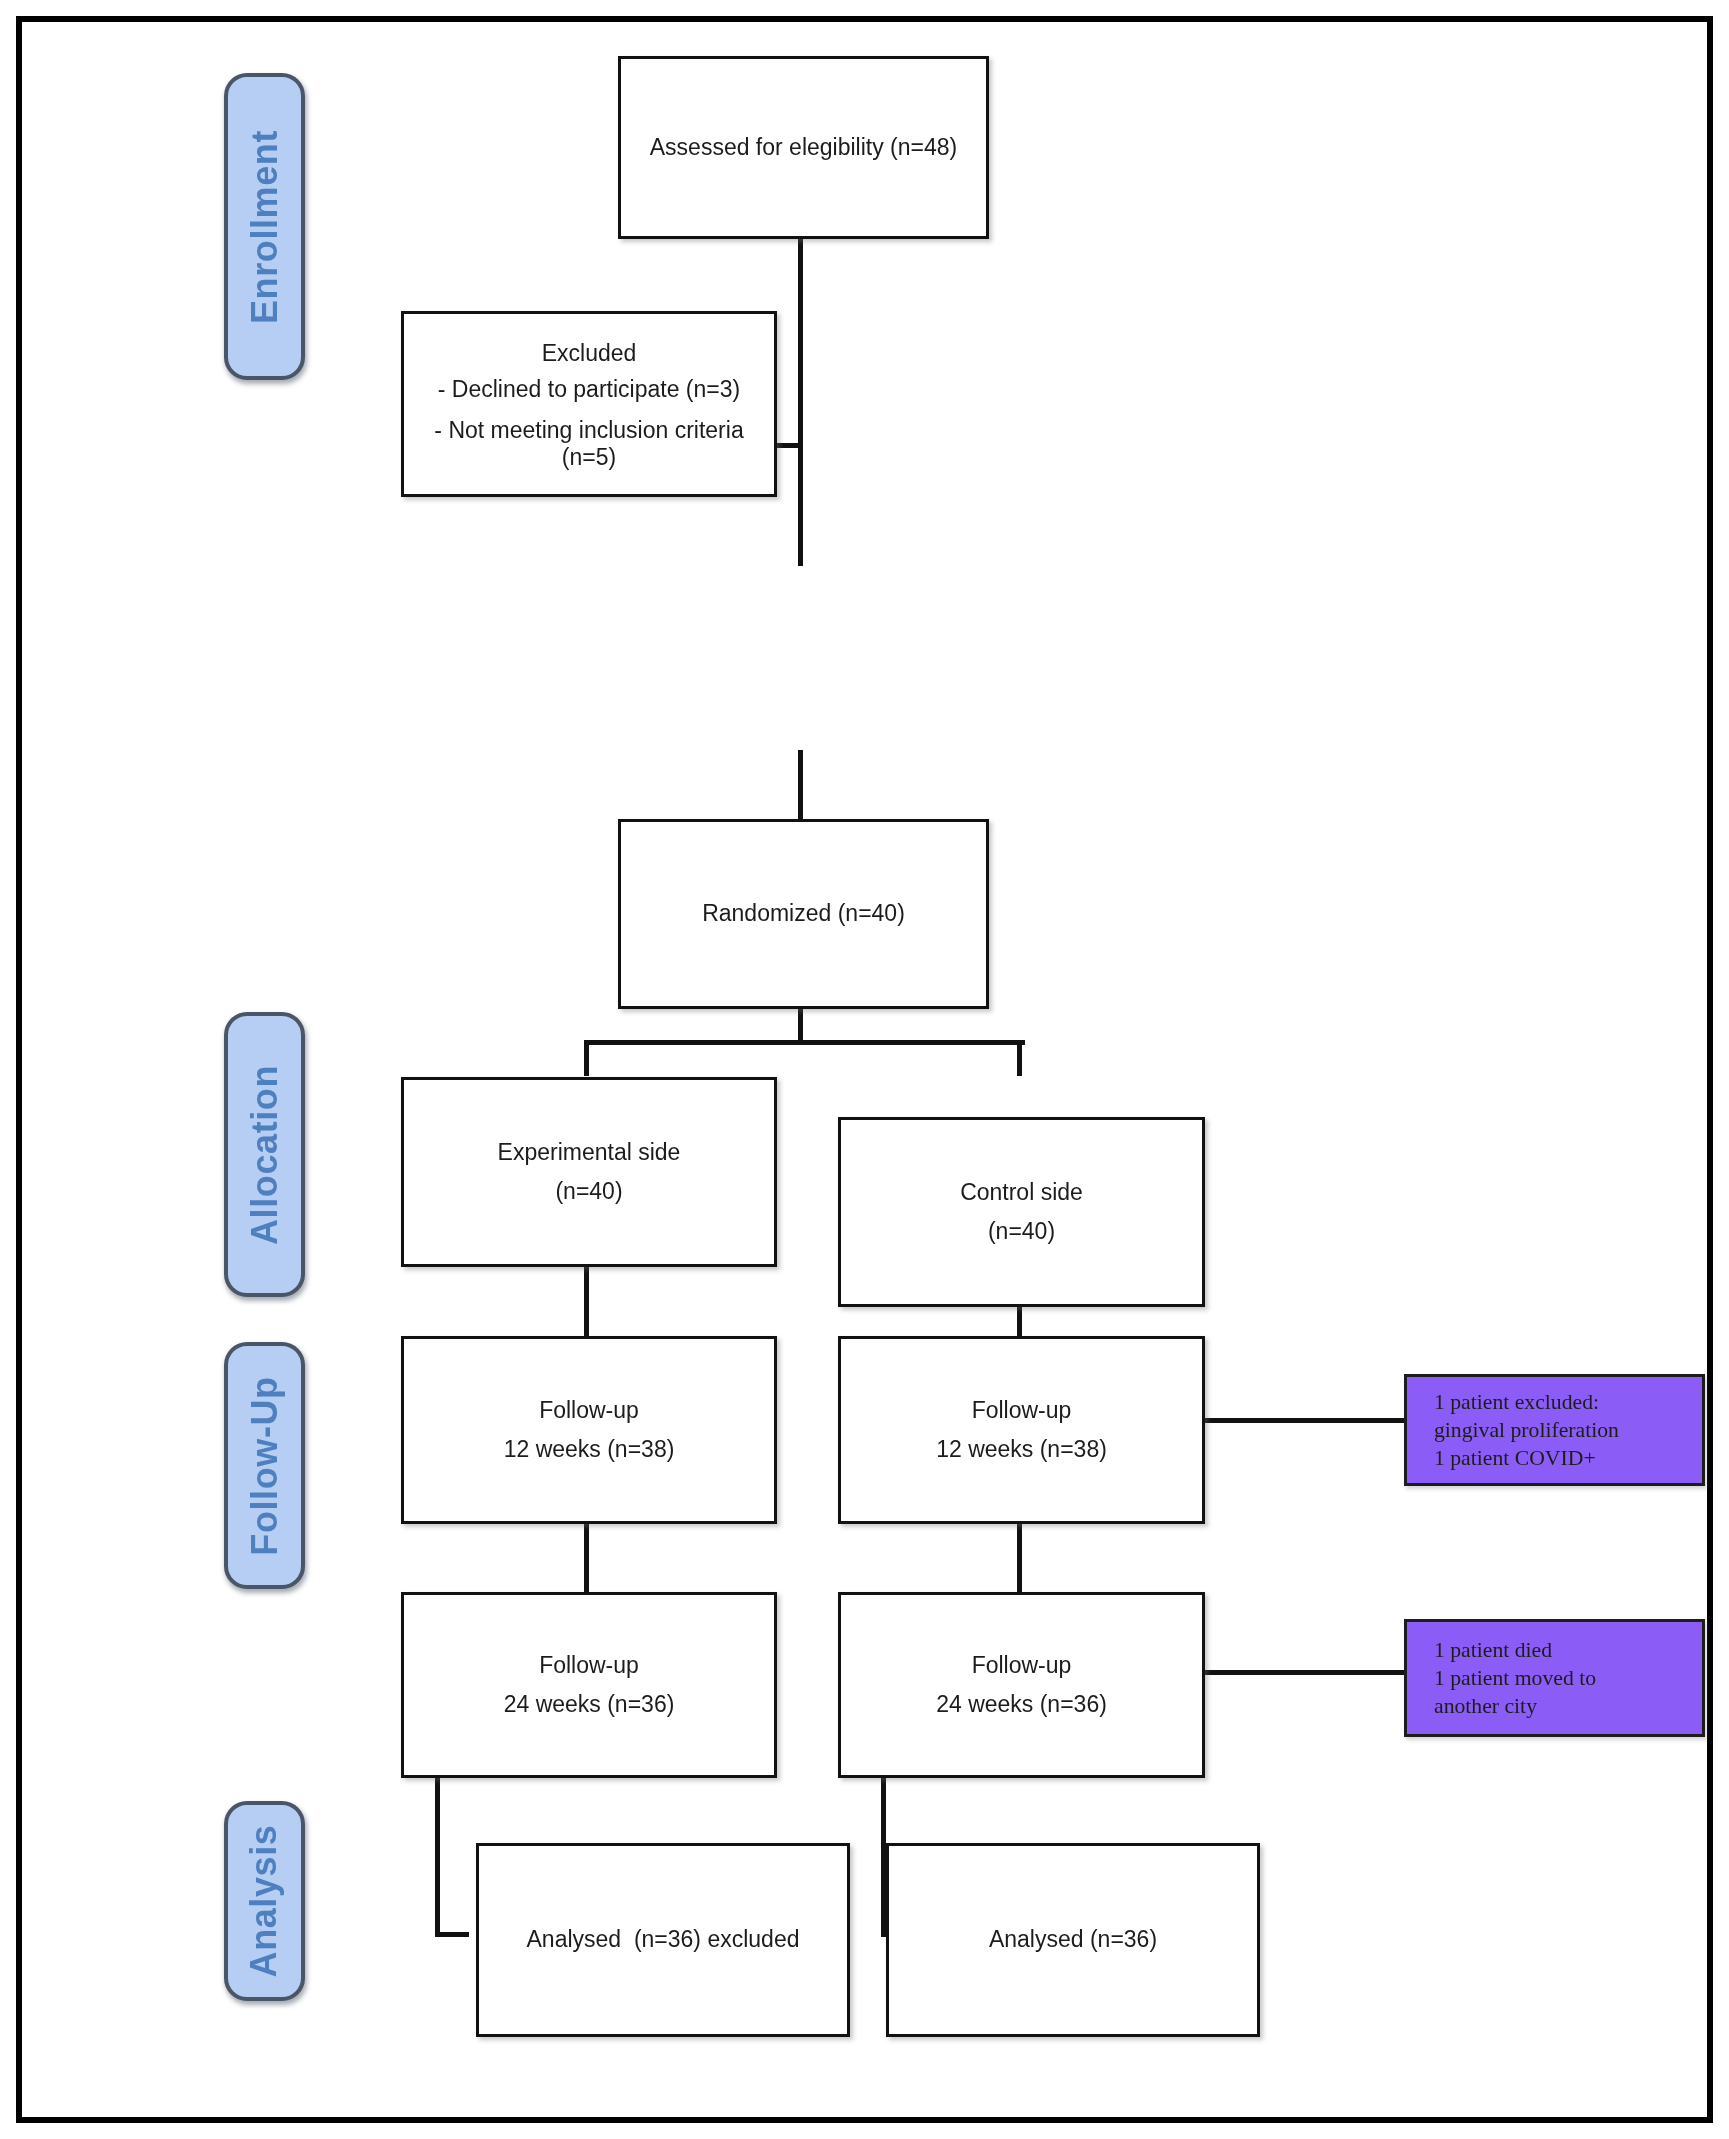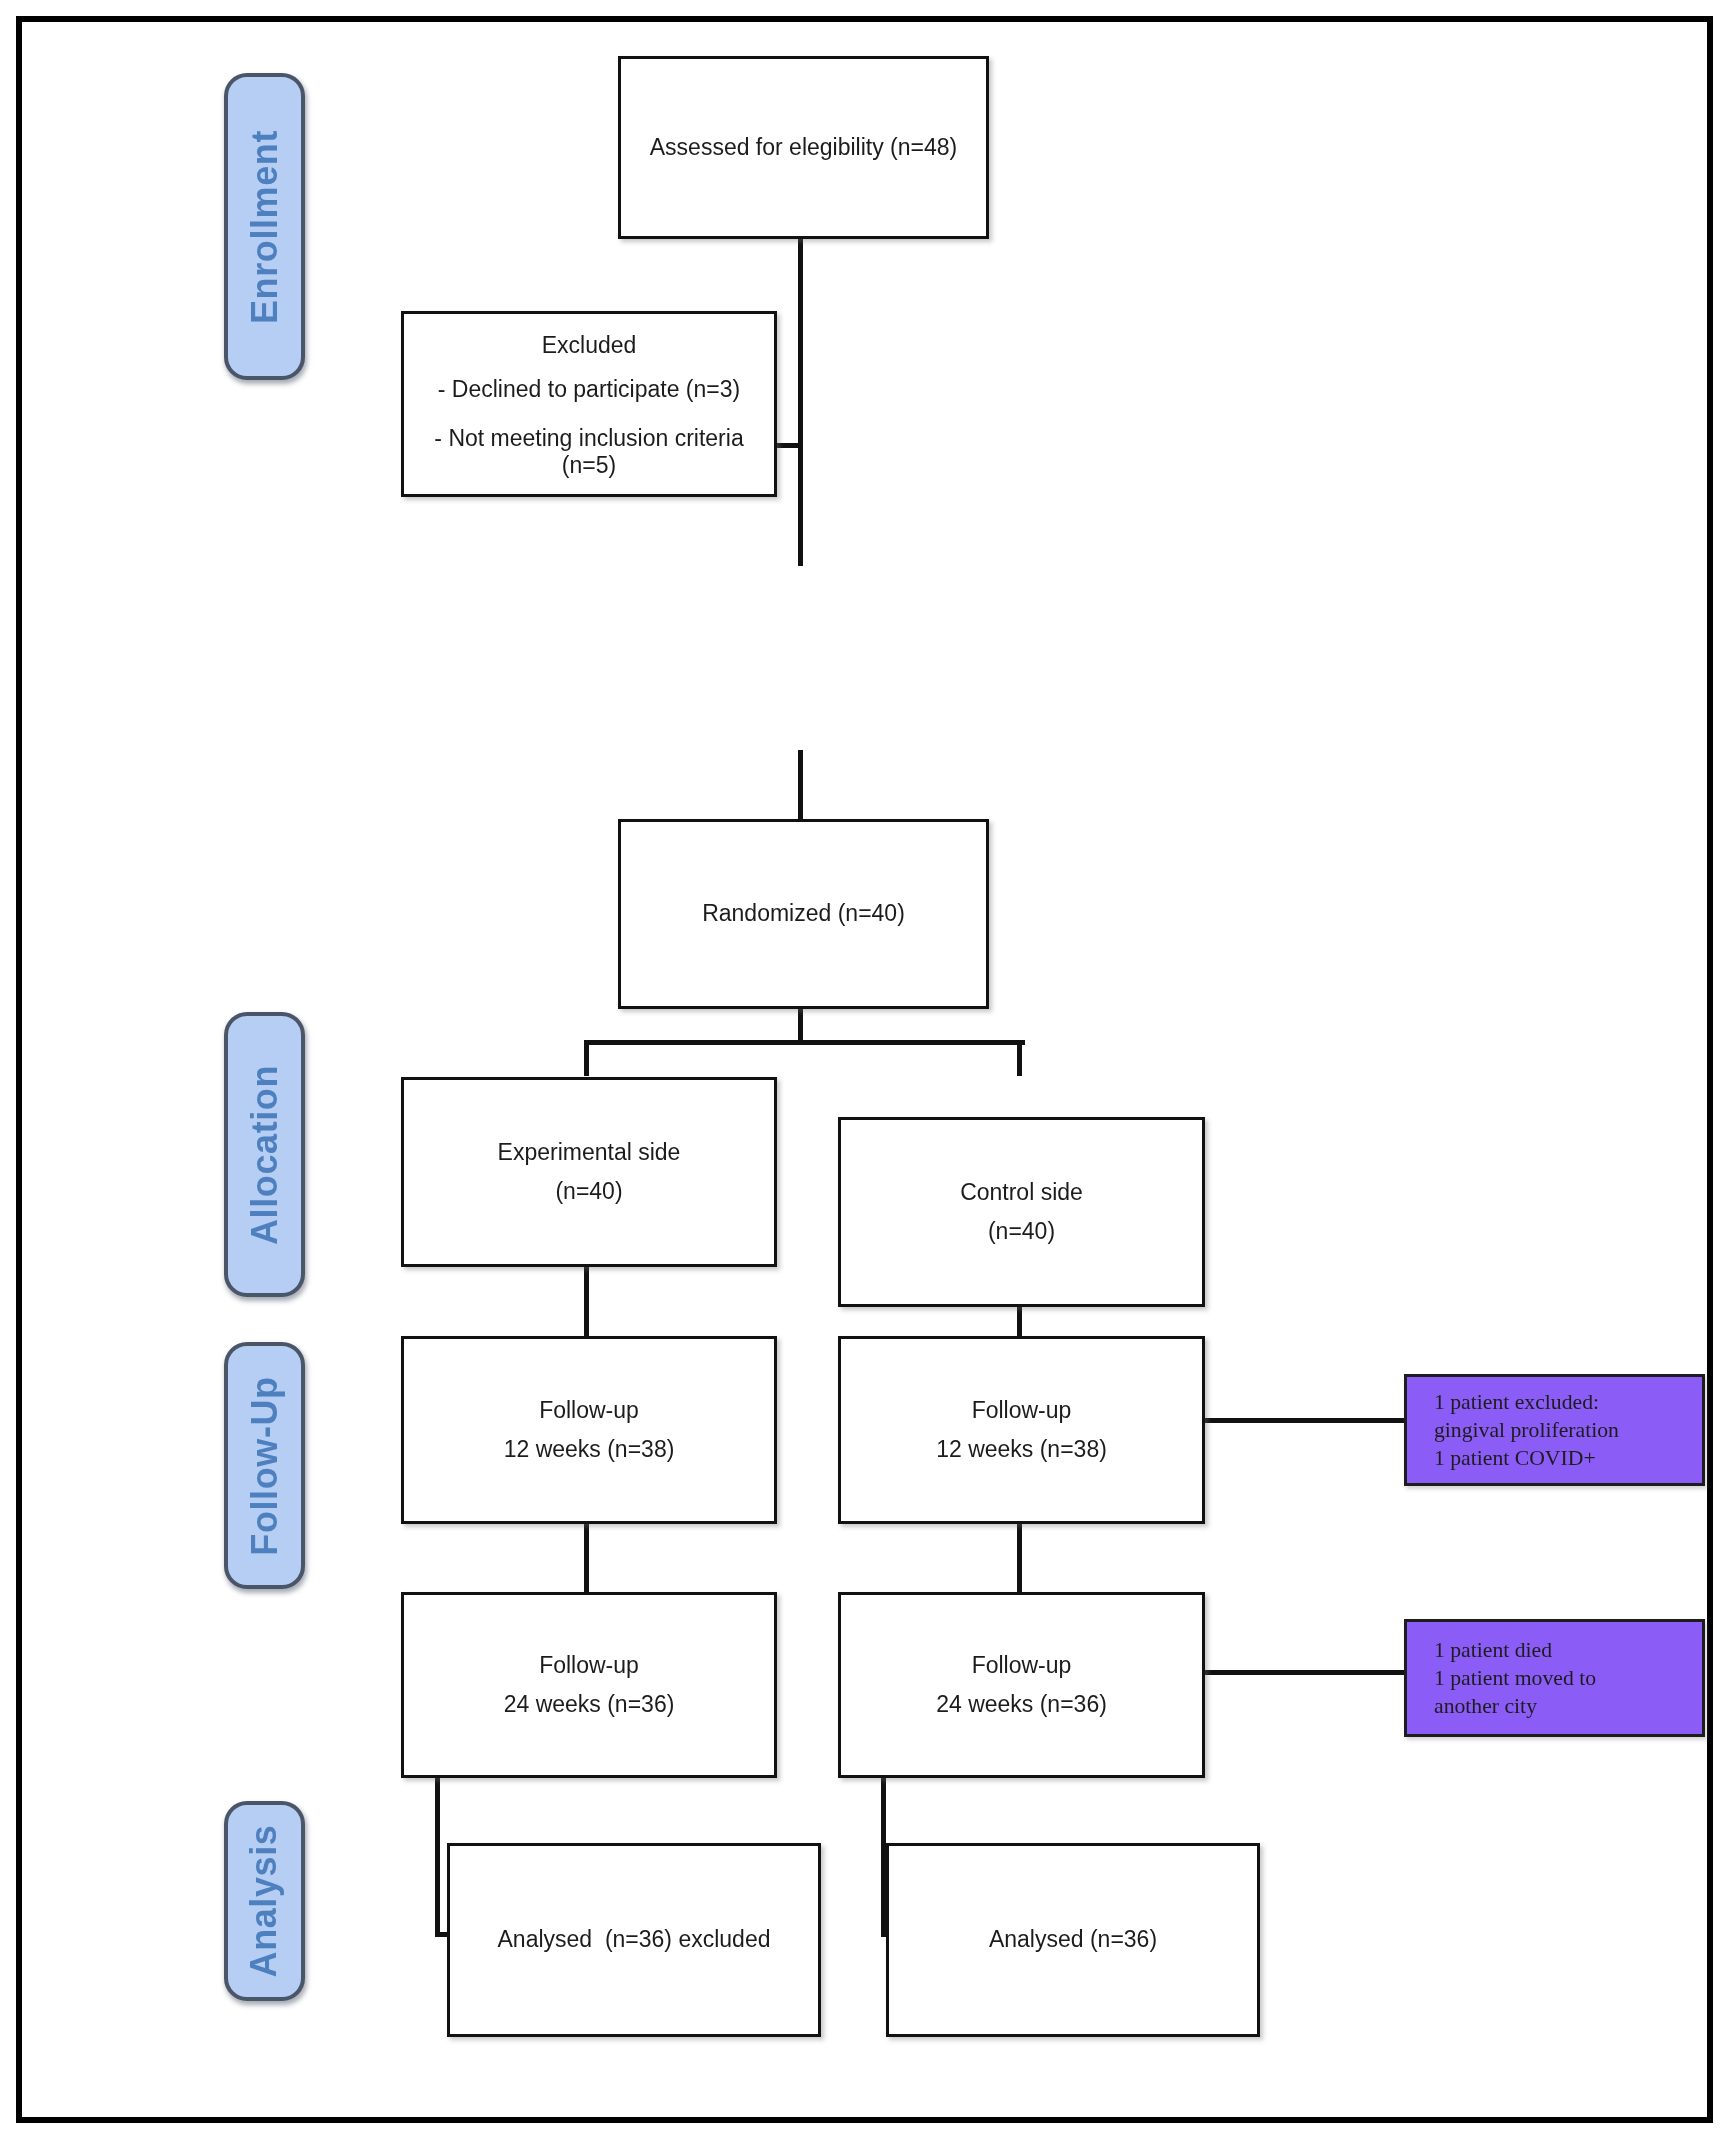--- a/index.html
+++ b/index.html
@@ -67,21 +67,21 @@
     <span>Follow-Up</span>
   </div>
   <div class="stage" style="left:224px;top:1801px;width:73px;height:192px;">
     <span>Analysis</span>
   </div>
 
   <div class="box" style="left:618px;top:56px;width:365px;height:177px;">
     <span class="t">Assessed for elegibility (n=48)</span>
   </div>
 
-  <div class="box" style="left:401px;top:311px;width:370px;height:180px;line-height:1.55;gap:8px;">
+  <div class="box" style="left:401px;top:311px;width:370px;height:180px;line-height:1.55;">
     <span class="t">Excluded</span>
     <span class="t">- Declined to participate (n=3)</span>
     <span class="wrap2">- Not meeting inclusion criteria (n=5)</span>
   </div>
 
 
   <div class="box" style="left:618px;top:819px;width:365px;height:184px;">
     <span class="t">Randomized (n=40)</span>
   </div>
 
@@ -108,21 +108,21 @@
   <div class="box" style="left:401px;top:1592px;width:370px;height:180px;">
     <span class="t">Follow-up</span>
     <span class="t">24 weeks (n=36)</span>
   </div>
 
   <div class="box" style="left:838px;top:1592px;width:361px;height:180px;">
     <span class="t">Follow-up</span>
     <span class="t">24 weeks (n=36)</span>
   </div>
 
-  <div class="box" style="left:447px;top:1843px;width:368px;height:188px;">
+  <div class="box" style="left:476px;top:1843px;width:368px;height:188px;">
     <span class="t">Analysed  (n=36) excluded</span>
   </div>
 
   <div class="box" style="left:886px;top:1843px;width:368px;height:188px;">
     <span class="t">Analysed (n=36)</span>
   </div>
 
   <div class="note" style="left:1404px;top:1374px;width:259px;height:96px;">
     <span>1 patient excluded:</span>
     <span>gingival proliferation</span>

